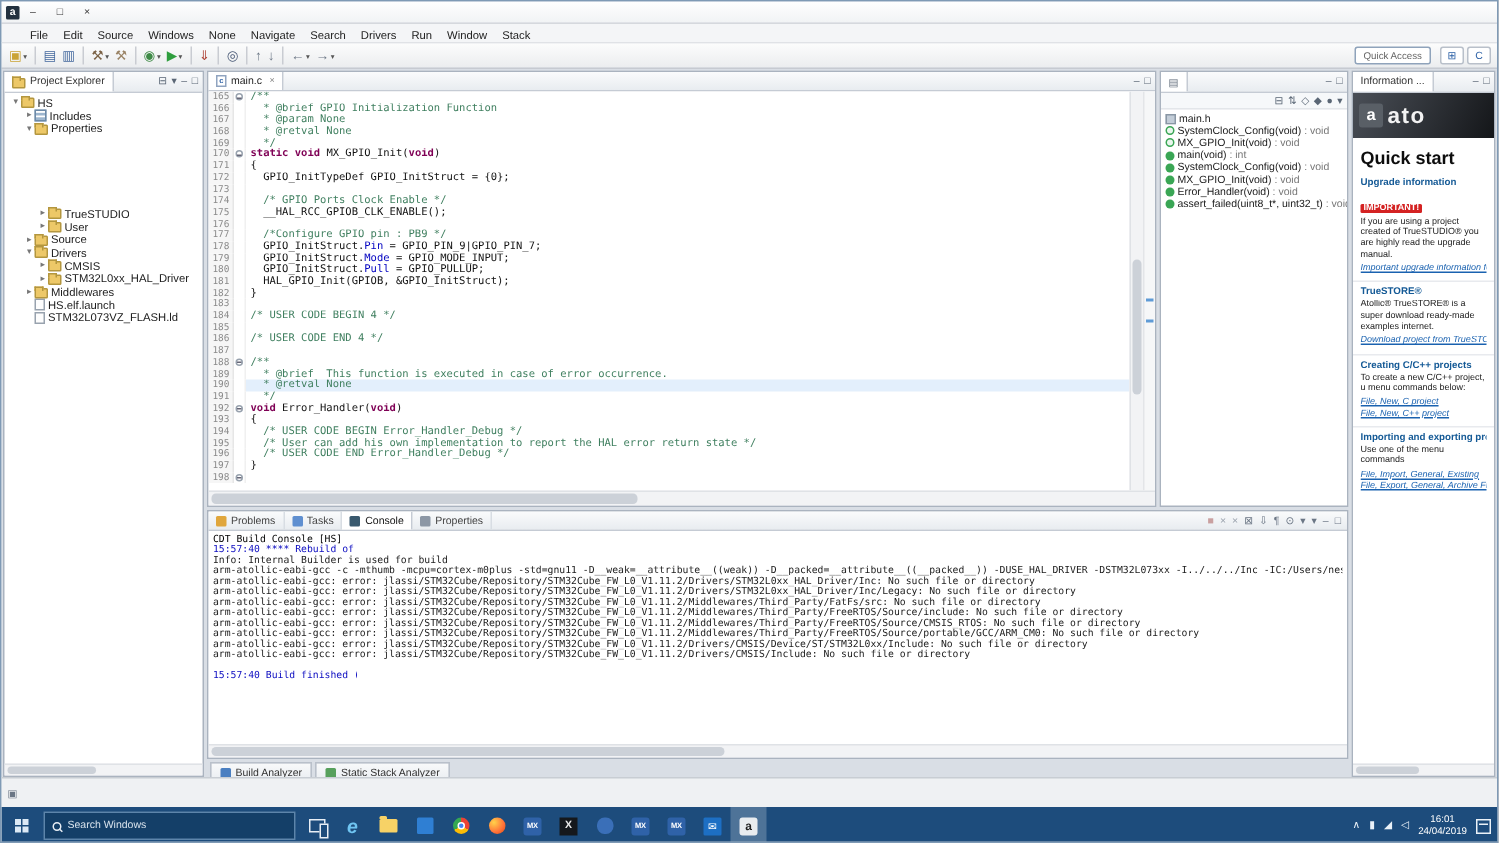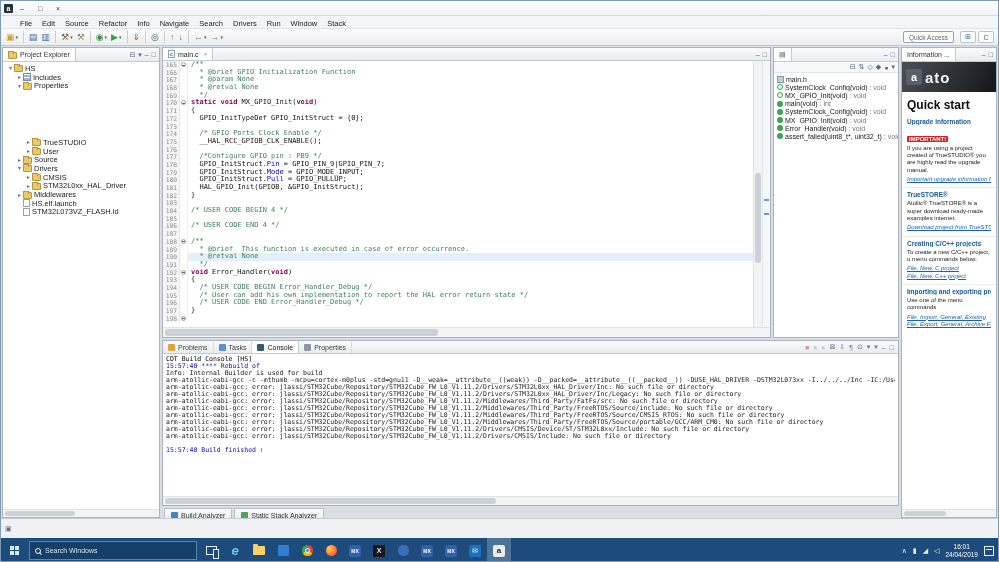--- a/index.html
+++ b/index.html
@@ -24,21 +24,21 @@
 .persp{position:absolute;right:4px;top:2px;display:flex;gap:2px;}
 .persp .pbtn{width:16px;height:12px;border:1px solid #b9c0ca;border-radius:2px;background:#fff;font-size:7px;color:#2a5fa5;display:flex;align-items:center;justify-content:center;}
 
 .workbench{flex:none;height:472px;display:flex;gap:2px;padding:1px 1px 0 1px;background:#d9dee5;}
 .panel{background:#fff;border:1px solid #aab3bf;display:flex;flex-direction:column;overflow:hidden;}
 .phead{height:14px;flex:none;background:linear-gradient(#fafbfc,#e8ecf0);border-bottom:1px solid #c5cbd4;display:flex;align-items:stretch;font-size:7px;color:#333;}
 .ptab{display:flex;align-items:center;gap:3px;padding:0 5px;background:#fff;border-right:1px solid #c5cbd4;white-space:nowrap;overflow:hidden;}
 .phead-icons{margin-left:auto;display:flex;align-items:center;gap:3px;padding:0 3px;color:#5a6675;font-size:7px;flex:none;}
 .phead-icons span{line-height:1;}
 
-.explorer{width:158px;flex:none;}
+.explorer{width:134px;flex:none;}
 .tree{flex:1;overflow:hidden;padding-top:2px;}
 .tree-row{display:flex;align-items:center;height:8.7px;white-space:nowrap;}
 .tw{width:7px;font-size:6px;color:#777;flex:none;text-align:center;line-height:1;}
 .tree-label{font-size:7.5px;color:#1a1a1a;margin-left:2px;overflow:hidden;}
 .ico-folder{width:9px;height:7px;background:#edc868;border:1px solid #b3963f;border-radius:1px;position:relative;flex:none;margin-top:1px;}
 .ico-folder::before{content:"";position:absolute;top:-2px;left:-1px;width:4px;height:2px;background:#edc868;border:1px solid #b3963f;border-bottom:none;}
 .ico-includes{width:8px;height:8px;background:#9db6cf;border:1px solid #6d8aa8;flex:none;background-image:linear-gradient(#fff 1px,transparent 1px);background-size:3px 3px;}
 .ico-file{width:7px;height:8px;background:#fdfdfd;border:1px solid #98a2ae;flex:none;}
 
 .center{flex:1;display:flex;flex-direction:column;gap:2px;min-width:0;}
@@ -160,22 +160,22 @@
       <span>–</span>
       <span>□</span>
       <span>×</span>
     </span>
   </div>
 
   <div class="menubar" id="menubar">
       <span class="menu-item">File</span>
       <span class="menu-item">Edit</span>
       <span class="menu-item">Source</span>
-      <span class="menu-item">Refactor</span>
-      <span class="menu-item">Info</span>
+      <span class="menu-item">Windows</span>
+      <span class="menu-item">None</span>
       <span class="menu-item">Navigate</span>
       <span class="menu-item">Search</span>
       <span class="menu-item">Drivers</span>
       <span class="menu-item">Run</span>
       <span class="menu-item">Window</span>
       <span class="menu-item">Stack</span>
     </div>
 
   <div class="toolbar">
     <span style="display:flex;align-items:center;" id="toolbar-buttons">

